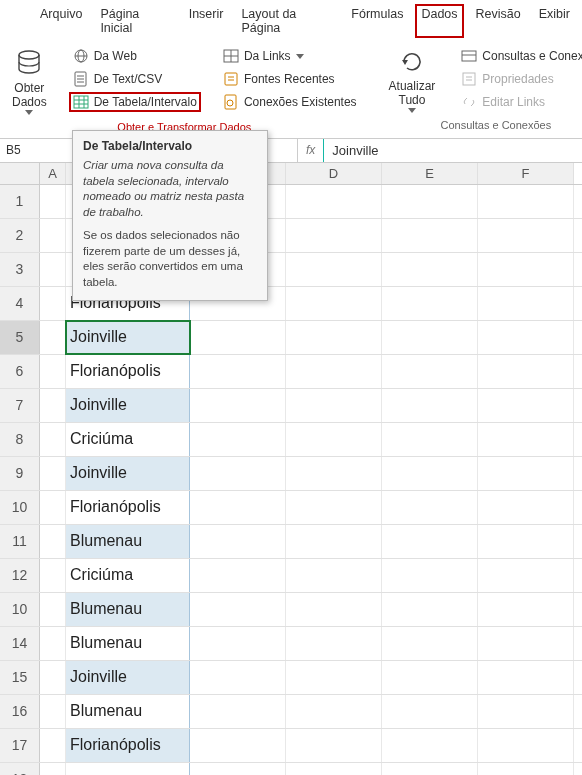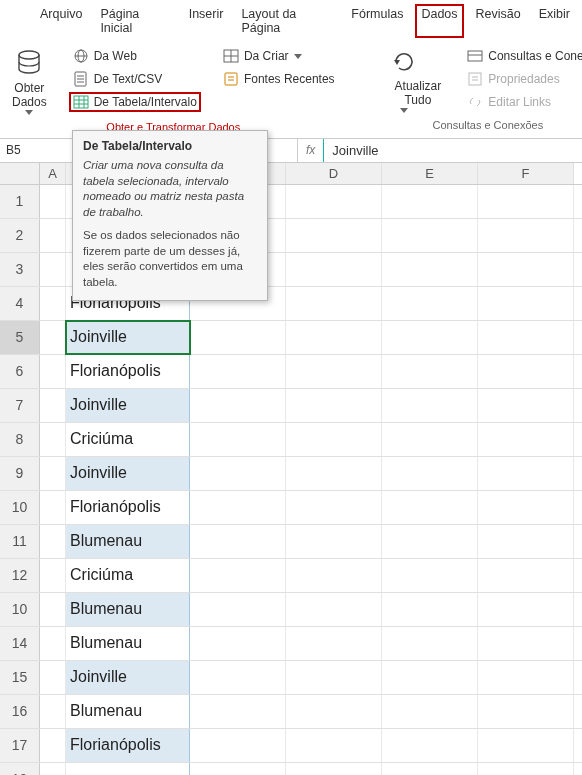--- a/index.html
+++ b/index.html
@@ -272,50 +272,59 @@
       </div>
       <div class="col">
         <div class="smallbtn">
           <span class="icon">
               <svg width="16" height="16">
                 <rect x="1" y="2" width="14" height="12" fill="none" stroke="#666"></rect>
                 <line x1="8" y1="2" x2="8" y2="14" stroke="#666"></line>
                 <line x1="1" y1="8" x2="15" y2="8" stroke="#666"></line>
               </svg>
             </span>
-          <span>Da Criar</span>
+          <span>Da Links</span>
           <span class="caret"></span>
         </div>
         <div class="smallbtn">
           <span class="icon">
               <svg width="16" height="16">
                 <rect x="2" y="2" width="12" height="12" rx="1" fill="none" stroke="#d08000"></rect>
                 <line x1="5" y1="6" x2="11" y2="6" stroke="#d08000"></line>
                 <line x1="5" y1="9" x2="11" y2="9" stroke="#d08000"></line>
               </svg>
             </span>
           <span>Fontes Recentes</span>
+        </div>
+        <div class="smallbtn">
+          <span class="icon">
+              <svg width="16" height="16">
+                <rect x="2" y="1" width="11" height="14" rx="1" fill="none" stroke="#d08000"></rect>
+                <circle cx="7" cy="9" r="3" fill="none" stroke="#d08000"></circle>
+              </svg>
+            </span>
+          <span>Conexões Existentes</span>
         </div>
       </div>
     </div>
     <div class="group-label highlight">Obter e Transformar Dados</div>
   </div>
 
   <div class="separator"></div>
 
   <div class="group">
     <div class="row2">
       <div class="bigbtn">
         <span class="icon">
             <svg width="28" height="28">
               <path d="M6 14 a8 8 0 1 1 3 6" fill="none" stroke="#444" stroke-width="1.6"></path>
               <polygon points="4,12 10,12 7,17" fill="#444"></polygon>
             </svg>
           </span>
-        <span style="white-space:pre;margin-left:28px;">Atualizar
+        <span style="white-space:pre;">Atualizar
 Tudo</span>
         <span class="caret"></span>
       </div>
       <div class="col">
         <div class="smallbtn">
           <span class="icon">
               <svg width="16" height="16">
                 <rect x="1" y="3" width="14" height="10" fill="none" stroke="#666"></rect>
                 <line x1="1" y1="7" x2="15" y2="7" stroke="#666"></line>
               </svg>

